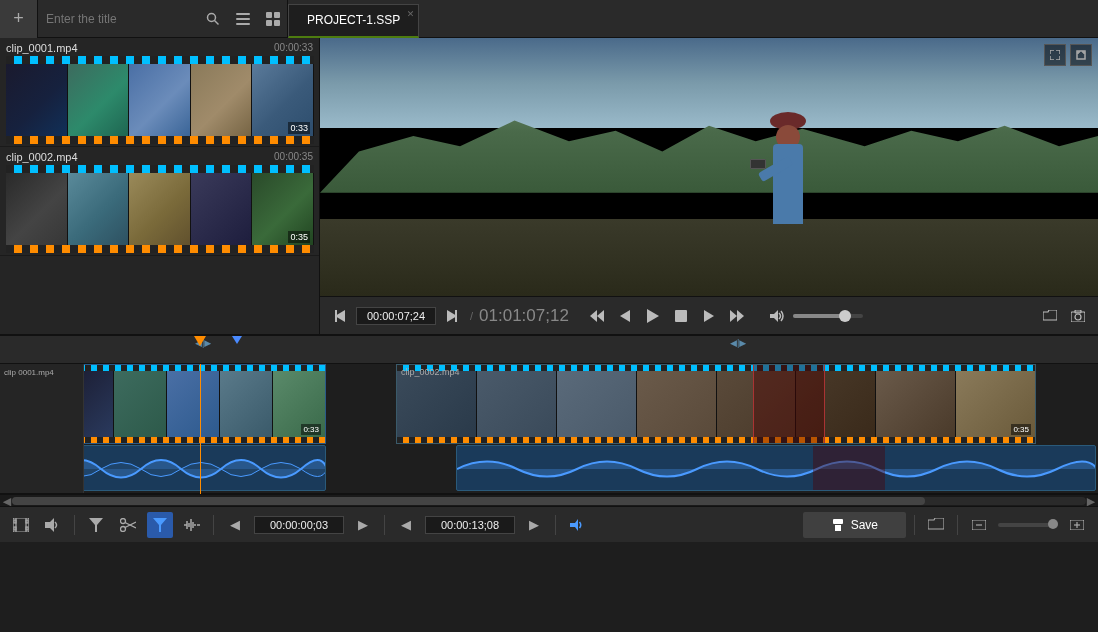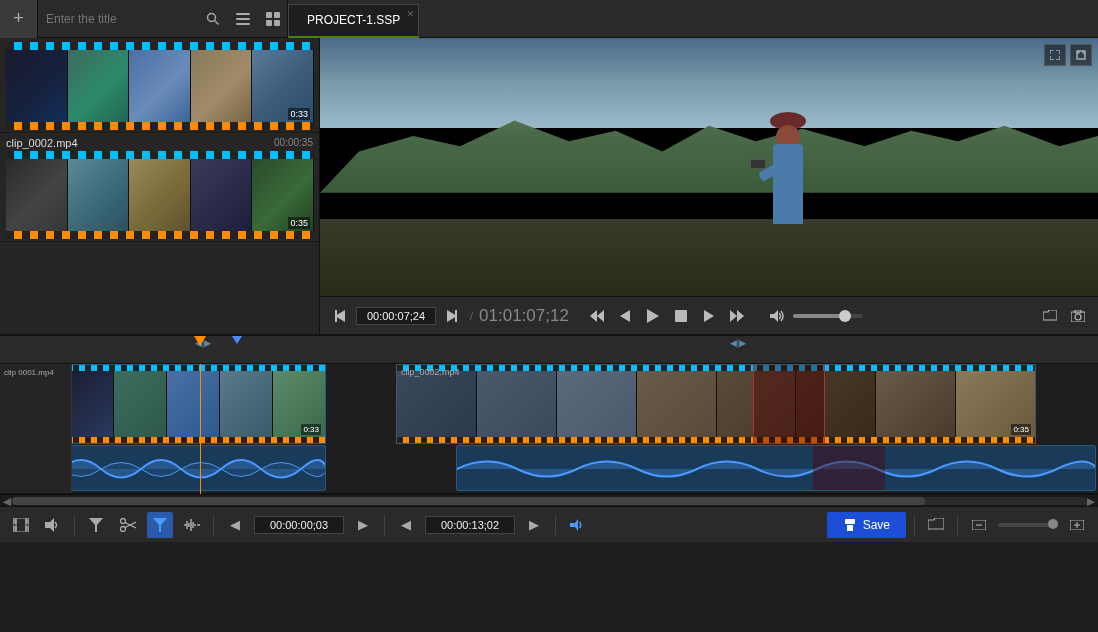--- a/index.html
+++ b/index.html
@@ -372,21 +372,21 @@
     }
     .track-row {
       height: 130px;
       position: relative;
       border-bottom: 1px solid #111;
     }
     .track-label-col {
       position: absolute;
       left: 0;
       top: 0;
-      width: 72px;
+      width: 84px;
       height: 100%;
       background: #252525;
       border-right: 1px solid #333;
       display: flex;
       align-items: flex-start;
       padding: 4px;
       font-size: 9px;
       color: #888;
       z-index: 5;
     }
@@ -488,24 +488,24 @@
     .bottom-timecode {
       font-size: 11px;
       color: #eee;
       background: #1a1a1a;
       padding: 2px 8px;
       border: 1px solid #444;
       min-width: 90px;
       text-align: center;
     }
     .save-btn {
-      background: #1d4ed8;
+      background: #404040;
       color: #fff;
       border: none;
-      padding: 4px 16px;
+      padding: 4px 28px;
       font-size: 12px;
       cursor: pointer;
       border-radius: 2px;
       display: flex;
       align-items: center;
       gap: 6px;
       height: 26px;
     }
     .mini-slider {
       width: 60px;
@@ -567,20 +567,24 @@
       <span class="tab-close">✕</span>
     </div>
   </div>
 </div>
 
 <div class="main-area">
 
   <div class="left-panel">
 
     <div class="media-item">
+      <div class="media-item-header">
+        <span class="media-item-name">clip_0001.mp4</span>
+        <span class="media-item-duration">00:00:33</span>
+      </div>
       <div class="media-thumbnail" style="position:relative;">
         <div class="film-strip-top"></div>
         <div style="display:flex;width:100%;height:88px;padding-top:8px;padding-bottom:8px;">
           <div class="thumb-cell clip1-t1"></div>
           <div class="thumb-cell clip1-t2"></div>
           <div class="thumb-cell clip1-t3"></div>
           <div class="thumb-cell clip1-t4"></div>
           <div class="thumb-cell clip1-t5"></div>
         </div>
         <div class="film-strip-bottom"></div>
@@ -894,21 +898,21 @@
 
   <div class="bottom-sep"></div>
 
   <div class="bottom-btn">◀</div>
   <div class="bottom-timecode">00:00:00;03</div>
   <div class="bottom-btn">▶</div>
 
   <div class="bottom-sep"></div>
 
   <div class="bottom-btn">◀</div>
-  <div class="bottom-timecode">00:00:13;02</div>
+  <div class="bottom-timecode">00:00:13;08</div>
   <div class="bottom-btn">▶</div>
 
   <div class="bottom-sep"></div>
 
   <div class="bottom-btn">
     <svg width="14" height="12" viewBox="0 0 14 12" fill="#4a9aff">
       <polygon points="0,4 5,4 8,0 8,12 5,8 0,8"></polygon>
       <path d="M9.5,3 Q12,6 9.5,9" stroke="#4a9aff" stroke-width="1.5" fill="none"></path>
     </svg>
   </div>

